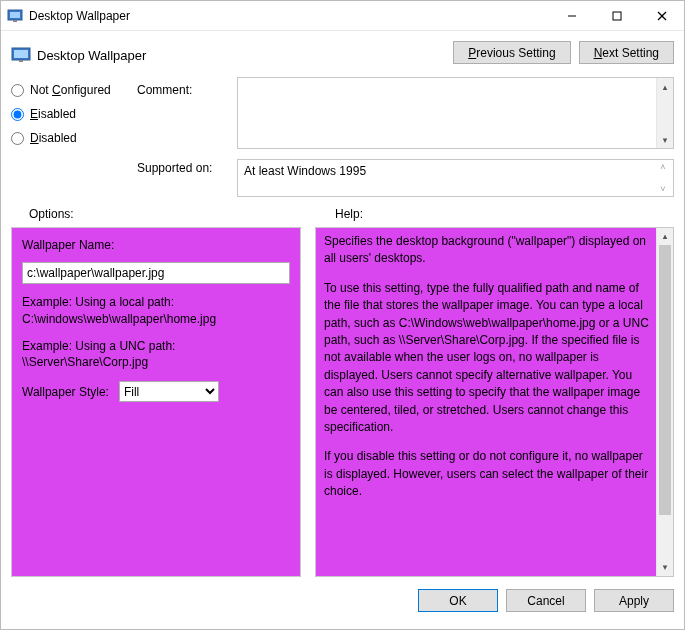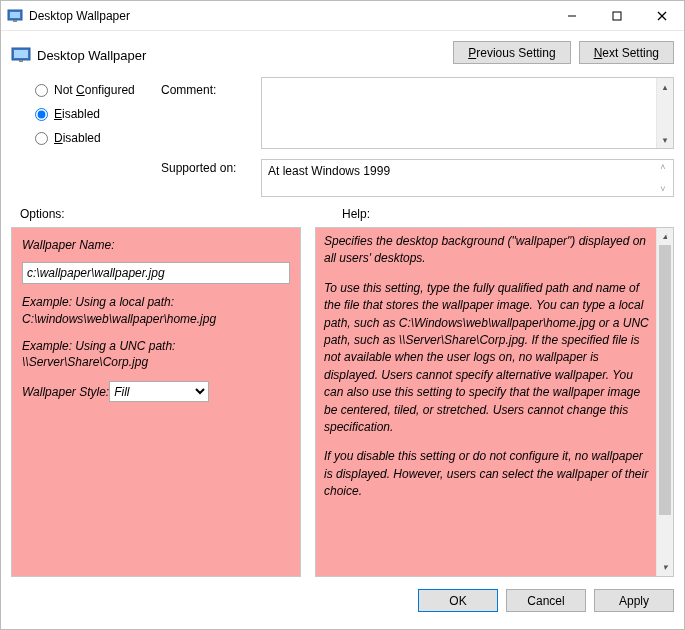--- a/index.html
+++ b/index.html
@@ -66,21 +66,20 @@
   }
   .btn.default {
     border: 1px solid #0078d7;
   }
   .btn .ul { text-decoration: underline; }
 
   .state-row {
     display: flex;
     padding: 6px 10px 0 10px;
     gap: 10px;
-    margin-left: 24px;
   }
   .state-radio-col {
     width: 116px;
     display: flex;
     flex-direction: column;
     gap: 10px;
     padding-top: 6px;
   }
   .radio-item { display: flex; align-items: center; gap: 6px; white-space: nowrap; }
   .radio-item input { margin: 0; }
@@ -121,50 +120,49 @@
     display: flex;
     flex-direction: column;
     justify-content: space-between;
     color: #9e9e9e;
     font-size: 9px;
     align-items: center;
   }
 
   .panels-header {
     display: flex;
-    padding: 10px 10px 4px 19px;
-    gap: 32px;
+    padding: 10px 10px 4px 28px;
+    gap: 16px;
   }
   .panels-header .opt-lbl { width: 290px; }
   .panels {
     display: flex;
     gap: 14px;
     padding: 2px 10px 0 10px;
     height: 352px;
   }
   .panel {
     border: 1px solid #c8c8c8;
-    background: #fca5a5;
+    background: #d946ef;
     flex: 1;
-    font-style: italic;
   }
   .panel.left {
     width: 290px; flex: none;
     padding: 10px;
     display: flex; flex-direction: column; gap: 10px;
   }
   .panel.left .text-input {
     width: 100%;
     height: 22px;
     border: 1px solid #adadad;
     padding: 2px 4px;
     font: inherit;
   }
   .panel.left .example { line-height: 1.4; }
-  .panel.left .style-row { display:flex; align-items:center; }
+  .panel.left .style-row { display:flex; align-items:center; gap: 10px; }
   .panel.left select {
     width: 100px; height: 21px;
     border: 1px solid #adadad;
     font: inherit;
     background: #fff;
   }
   .panel.right {
     position: relative;
     padding: 5px 22px 8px 8px;
     line-height: 1.45;
@@ -279,21 +277,21 @@
     <div class="comment-box">
       <div class="scrollbar">
         <div class="arrow">▴</div>
         <div class="track">
             <div class="thumb"></div>
           </div>
         <div class="arrow">▾</div>
       </div>
     </div>
     <div class="supported-box">
-      <span>At least Windows 1999</span>
+      <span>At least Windows 1995</span>
       <div class="spin-arrows">
         <span>˄</span>
         <span>˅</span>
       </div>
     </div>
   </div>
 </div>
 
 <div class="panels-header">
   <div class="opt-lbl">Options:</div>

